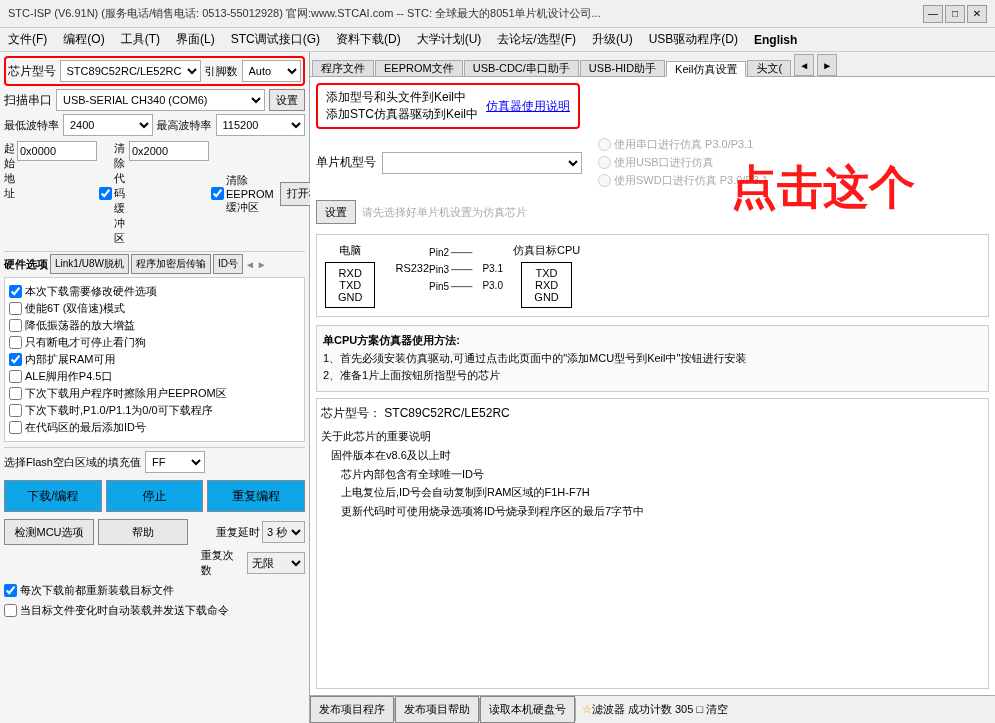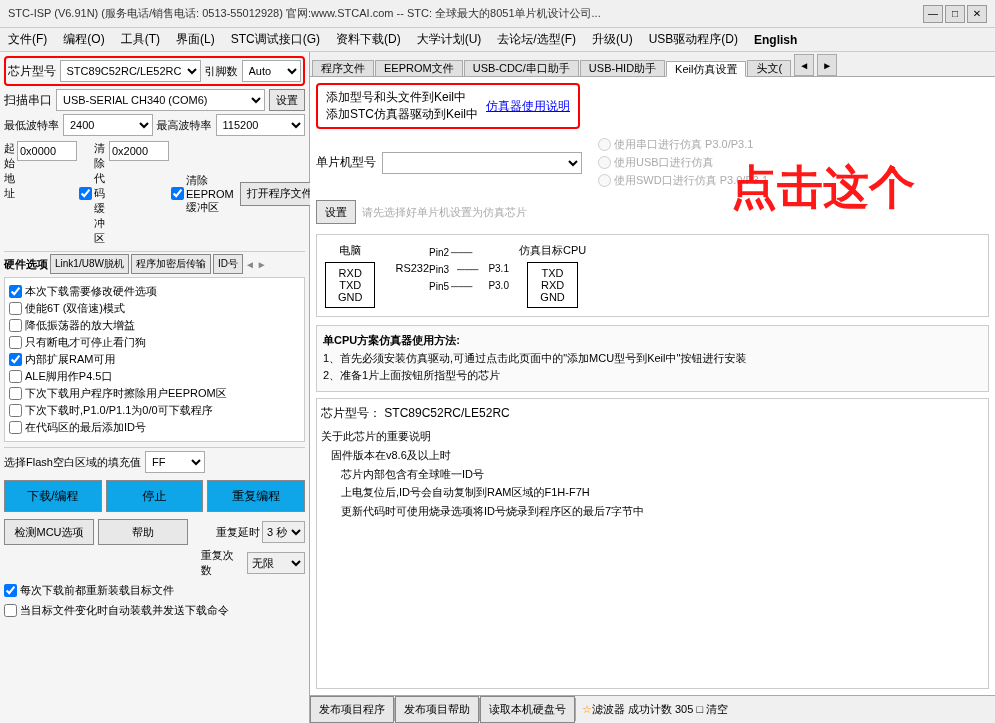--- a/index.html
+++ b/index.html
@@ -24,21 +24,21 @@
     
     
     .form-row { display: flex; align-items: center; gap: 4px; }
     .form-label { font-size: 12px; white-space: nowrap; min-width: 40px; }
     .form-select { height: 22px; border: 1px solid #aaa; background: white; font-size: 11px; flex: 1; padding: 1px 2px; }
     .form-select-sm { height: 22px; border: 1px solid #aaa; background: white; font-size: 11px; width: 60px; padding: 1px 2px; }
     .btn-small { height: 22px; border: 1px solid #888; background: #e8e8e8; font-size: 11px; padding: 0 6px; cursor: pointer; white-space: nowrap; }
     
     
     .chip-row { display: flex; align-items: center; gap: 4px; border: 2px solid red; border-radius: 4px; padding: 2px; }
-    .addr-input { width: 60px; height: 20px; border: 1px solid #aaa; background: white; font-size: 11px; padding: 1px 2px; }
+    .addr-input { width: 80px; height: 20px; border: 1px solid #aaa; background: white; font-size: 11px; padding: 1px 2px; }
     .checkbox-label { display: flex; align-items: center; gap: 2px; font-size: 11px; }
     .btn-file { height: 24px; border: 1px solid #888; background: #e8e8e8; font-size: 11px; padding: 0 6px; cursor: pointer; white-space: nowrap; }
     
     .hardware-row { display: flex; align-items: center; gap: 2px; font-size: 11px; border-top: 1px solid #ccc; padding-top: 2px; }
     .hw-btn { height: 20px; border: 1px solid #888; background: #e8e8e8; font-size: 10px; padding: 0 4px; cursor: pointer; }
     
     .options-section { border: 1px solid #ccc; padding: 4px; background: white; font-size: 11px; }
     .option-item { display: flex; align-items: center; gap: 3px; margin: 2px 0; }
     
     .flash-row { display: flex; align-items: center; gap: 4px; font-size: 11px; border-top: 1px solid #ccc; padding-top: 3px; margin-top: 2px; }
@@ -325,21 +325,21 @@
                 <div>GND</div>
               </div>
             </div>
             <div style="display:flex;flex-direction:row;align-items:center;margin-right:10px;">
               <span>RS232</span>
               <div style="display:flex;flex-direction:column;gap:6px;margin-top:4px;">
                 <div style="display:flex;align-items:center;gap:2px;font-size:10px;">
                   <span>Pin2</span>
                   <span>───</span>
                 </div>
-                <div style="display:flex;align-items:center;gap:8px;font-size:10px;">
+                <div style="display:flex;align-items:center;gap:2px;font-size:10px;">
                   <span>Pin3</span>
                   <span>───</span>
                 </div>
                 <div style="display:flex;align-items:center;gap:2px;font-size:10px;">
                   <span>Pin5</span>
                   <span>───</span>
                 </div>
               </div>
             </div>
             <div style="display:flex;flex-direction:column;align-items:flex-start;gap:6px;margin-top:20px;margin-right:10px;">

